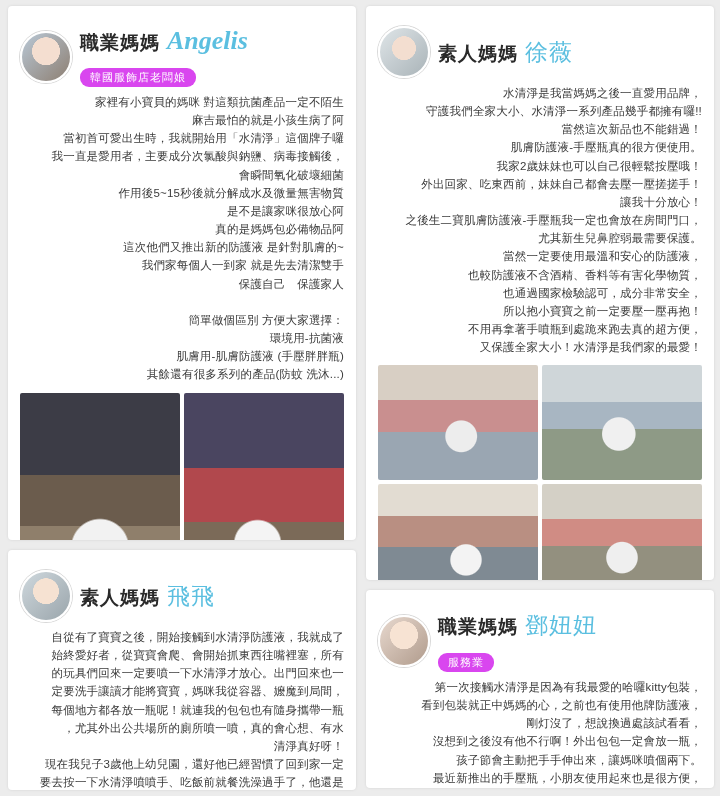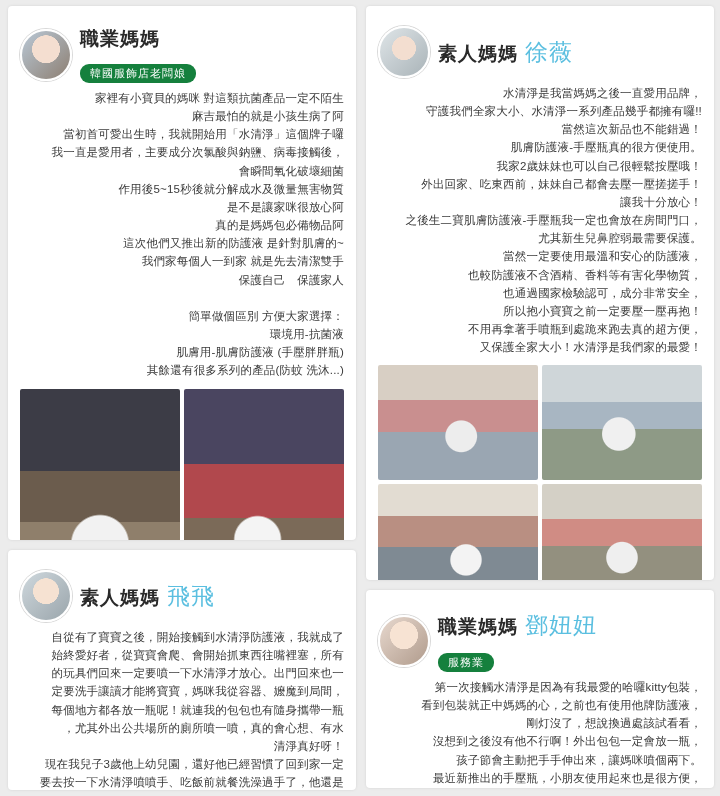--- a/index.html
+++ b/index.html
@@ -73,21 +73,21 @@
     font-style: italic;
     font-size: 26px;
     color: #5bbfe0;
     font-weight: bold;
   }
   .sub {
     display: inline-block;
     margin-top: 12px;
     font-size: 11px;
     color: #ffffff;
-    background: #15803d;
+    background: #d946ef;
     border-radius: 9px;
     padding: 2px 10px;
     letter-spacing: 1px;
     align-self: flex-start;
   }
 
   
   .body-text {
     font-size: 11.5px;
     line-height: 1.58;
@@ -149,20 +149,21 @@
   <div class="col col-left">
 
     <div class="card" style="height:534px;">
       <div class="hdr">
         <div class="avatar">
             <div class="ph ph-av1"></div>
           </div>
         <div class="hdr-text">
           <div class="hdr-line1">
             <span class="role">職業媽媽</span>
+            <span class="nick-script">Angelis</span>
           </div>
           <span class="sub">韓國服飾店老闆娘</span>
         </div>
       </div>
       <div class="body-text">家裡有小寶貝的媽咪 對這類抗菌產品一定不陌生
 麻吉最怕的就是小孩生病了阿
 當初首可愛出生時，我就開始用「水清淨」這個牌子囉
 我一直是愛用者，主要成分次氯酸與鈉鹽、病毒接觸後，
 會瞬間氧化破壞細菌
 作用後5~15秒後就分解成水及微量無害物質

